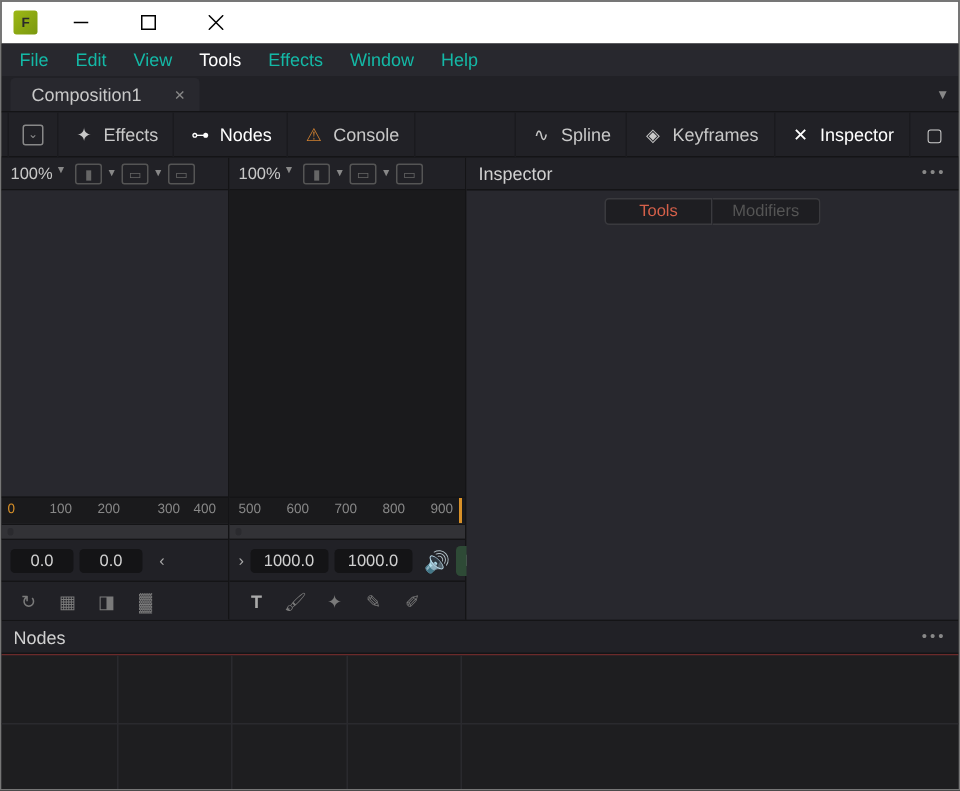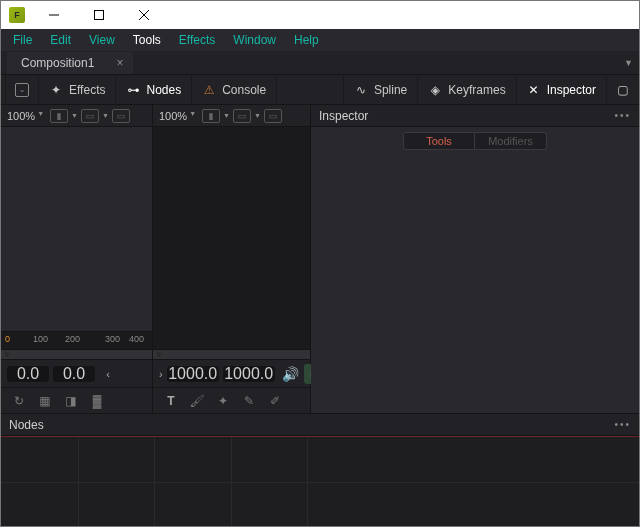--- a/index.html
+++ b/index.html
@@ -34,21 +34,21 @@
 .vico{width:18px;height:14px;border:1px solid #555;border-radius:2px;display:flex;align-items:center;justify-content:center;font-size:9px;color:#666}
 .viewer-canvas{flex:1;background:#28282e}
 .viewer-mid .viewer-canvas{background:#1a1a1c}
 .vruler{height:18px;background:#1a1a1c;display:flex;align-items:center;position:relative;overflow:hidden;font-size:9px;color:#888;border-top:1px solid #141416}
 .vruler span{position:absolute;top:2px}
 .vruler .tick0{color:#d89028;left:4px}
 .vruler .tickend{position:absolute;right:2px;top:0;bottom:0;width:2px;background:#d89028}
 .timebar{height:10px;background:#323236;border-top:1px solid #141416;position:relative}
 .timebar::before{content:"";position:absolute;left:4px;top:2px;bottom:2px;width:4px;background:#2a2a2e;border-radius:2px}
 .playbar{height:28px;background:#212126;display:flex;align-items:center;gap:4px;padding:0 6px;border-top:1px solid #141416}
-.numfield{width:42px;height:16px;background:#141416;border:none;color:#d0d0d0;text-align:center;font-size:16px;border-radius:3px}
+.numfield{width:42px;height:16px;background:#141416;border:none;color:#d0d0d0;text-align:center;font-size:11px;border-radius:3px}
 .numfield.wide{width:52px}
 .plbtn{width:18px;height:20px;display:flex;align-items:center;justify-content:center;color:#aaa;font-size:11px}
 .spk{color:#d0d0d0;font-size:14px;margin-left:4px}
 .rebtn{margin-left:auto;height:20px;padding:0 6px;background:#2e4a36;color:#9fc8a8;border-radius:3px;font-size:11px;display:flex;align-items:center}
 .nodetb{height:26px;background:#212126;display:flex;align-items:center;gap:2px;padding:0 6px;border-top:1px solid #141416}
 .ntico{width:24px;height:18px;display:flex;align-items:center;justify-content:center;color:#7a7a7a;font-size:12px}
 .inspector{flex:1;background:#28282e;display:flex;flex-direction:column}
 .insp-head{height:22px;background:#212126;display:flex;align-items:center;padding:0 8px;font-size:12px;color:#d0d0d0;font-weight:500;border-bottom:1px solid #141416}
 .insp-menu{margin-left:auto;color:#888;letter-spacing:2px;font-size:10px}
 .insp-tabs{height:28px;display:flex;align-items:center;justify-content:center;gap:0}
@@ -187,20 +187,28 @@
           <span>100%</span>
           <span class="chev">▼</span>
         </div>
       <div class="vico">▮</div>
         <span class="chev" style="font-size:7px;color:#888">▼</span>
       <div class="vico">▭</div>
         <span class="chev" style="font-size:7px;color:#888">▼</span>
       <div class="vico">▭</div>
     </div>
     <div class="viewer-canvas"></div>
+    <div class="vruler">
+      <span style="left:6px">500</span>
+      <span style="left:38px">600</span>
+      <span style="left:70px">700</span>
+      <span style="left:102px">800</span>
+      <span style="left:134px">900</span>
+      <span class="tickend"></span>
+    </div>
     <div class="timebar"></div>
     <div class="playbar">
       <div class="plbtn">›</div>
       <input class="numfield wide" value="1000.0" style="">
       <input class="numfield wide" value="1000.0" style="">
       <div class="spk">🔊</div>
       <div class="rebtn">Re</div>
     </div>
     <div class="nodetb">
       <div class="ntico" style="font-weight:bold;color:#aaa">T</div>

